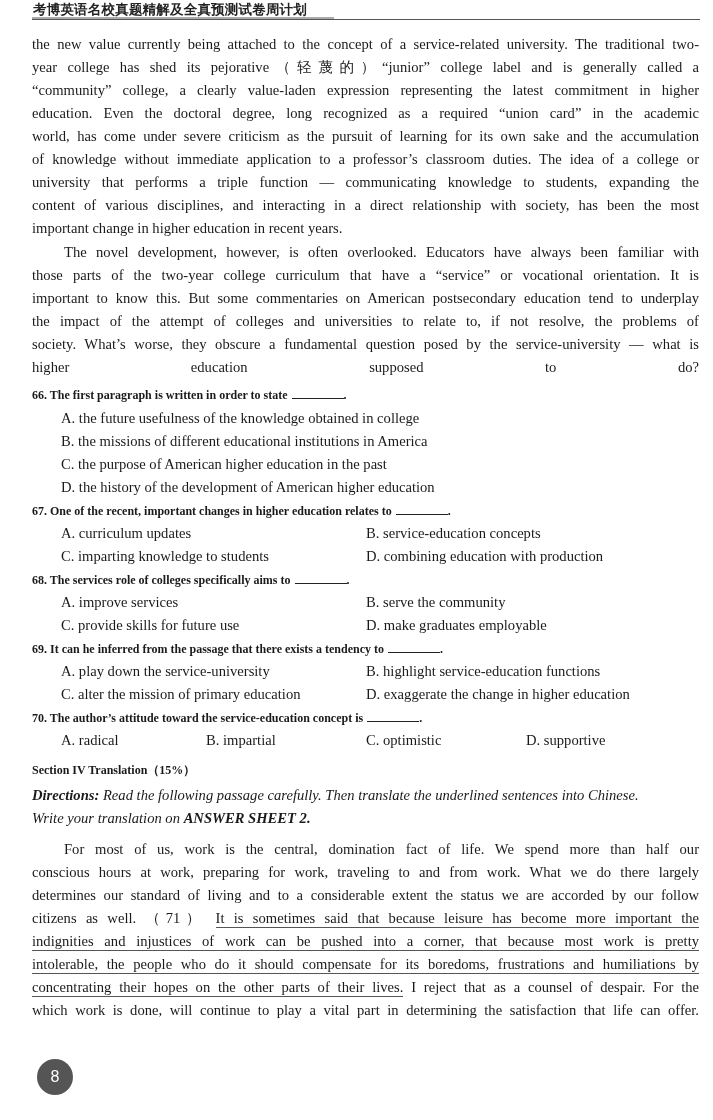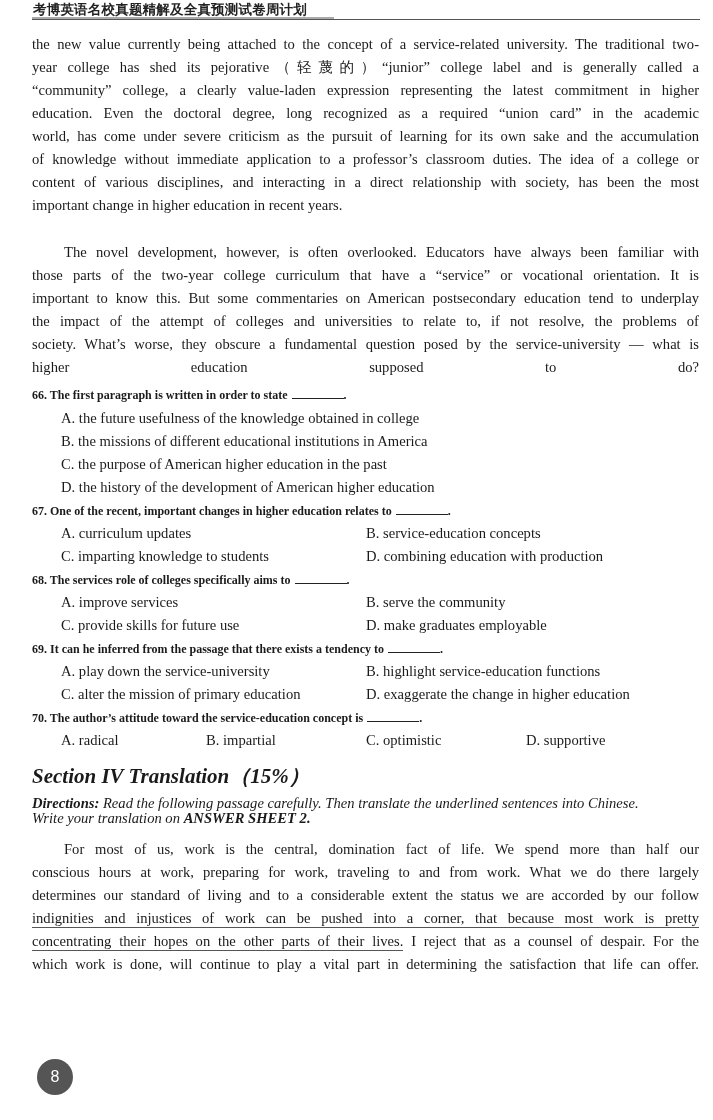--- a/index.html
+++ b/index.html
@@ -9,21 +9,21 @@
   .header-title { position:absolute; left:1px; top:1px; font-family:"DejaVu Sans", sans-serif;
          font-size:13.5px; font-weight:bold; color:#222; letter-spacing:0.2px; white-space:nowrap; }
   .header-rule { position:absolute; left:0; top:19px; width:668px; height:1px; background:#555; }
   .header-bar { position:absolute; left:0; top:17px; width:302px; height:3px; background:#aaa; }
   .p { position:absolute; left:32px; width:667px; text-align:justify; text-align-last:justify; white-space:nowrap; line-height:23px; }
   .line { display:block; height:23px; overflow:visible; }
   .nojust { text-align-last:left; }
   .q { position:absolute; left:32px; font-weight:bold; white-space:nowrap; font-size:12px; }
   .opt { position:absolute; white-space:nowrap; }
   .blank { display:inline-block; width:52px; border-bottom:1px solid #222; height:12px; margin-left:4px; }
-  .sec { position:absolute; left:32px; top:762px; font-weight:bold; font-size:21px; white-space:nowrap;font-style:italic; }
+  .sec { position:absolute; left:32px; top:762px; font-weight:bold; font-size:12px; white-space:nowrap; }
   .dir { position:absolute; left:32px; font-style:italic; white-space:nowrap; }
   .ul { border-bottom:1px solid #555; padding-bottom:1px; }
   .pagenum { position:absolute; left:37px; top:1059px; width:36px; height:36px; border-radius:50%;
          background:#555; color:#fff; font-family:"Liberation Sans", sans-serif; font-size:16px;
          text-align:center; line-height:36px; }
 </style>
 </head>
 <body>
 
 <div class="header">
@@ -32,20 +32,21 @@
   <div class="header-rule"></div>
 </div>
 
 <div class="p" style="top:33px;">
   <span class="line">the new value currently being attached to the concept of a service-related university.  The traditional two-</span>
   <span class="line">year college has shed its pejorative（轻蔑的）“junior” college label and is generally called a</span>
   <span class="line">“community” college,  a clearly value-laden expression representing the latest commitment in higher</span>
   <span class="line">education.  Even the doctoral degree,  long recognized as a required “union card” in the academic</span>
   <span class="line">world,  has come under severe criticism as the pursuit of learning for its own sake and the accumulation</span>
   <span class="line">of knowledge without immediate application to a professor’s classroom duties.  The idea of a college or</span>
+  <span class="line">university that performs a triple function — communicating knowledge to students,  expanding the</span>
   <span class="line">content of various disciplines,  and interacting in a direct relationship with society,  has been the most</span>
   <span class="line nojust" style="text-align:left">important change in higher education in recent years.</span>
 </div>
 
 <div class="p" style="top:241px;">
   <span class="line" style="padding-left:32px;">The novel development,  however,  is often overlooked.  Educators have always been familiar with</span>
   <span class="line">those parts of the two-year college curriculum that have a “service” or vocational orientation.  It is</span>
   <span class="line">important to know this.  But some commentaries on American postsecondary education tend to underplay</span>
   <span class="line">the impact of the attempt of colleges and universities to relate to,  if not resolve,  the problems of</span>
   <span class="line">society.  What’s worse,  they obscure a fundamental question posed by the service-university — what is</span>
@@ -91,29 +92,31 @@
 <div class="q" style="top:709px;">
   <span>70.</span>
   <span>The author’s attitude toward the service-education concept is</span><span class="blank"></span>.
 </div>
 <div class="opt" style="left:61px; top:732px;text-align:center;">A.  radical</div>
 <div class="opt" style="left:206px; top:732px;">B.  impartial</div>
 <div class="opt" style="left:366px; top:732px;">C.  optimistic</div>
 <div class="opt" style="left:526px; top:732px;">D.  supportive</div>
 
 <div class="sec">Section IV   Translation（15%）</div>
-<div class="dir" style="top:787px;margin-top:8px;">
+<div class="dir" style="top:787px;">
   <b>Directions:</b><span> Read the following passage carefully.  Then translate the underlined sentences into Chinese.</span>
 </div>
 <div class="dir" style="top:810px;">
   <span>Write your translation on </span><b>ANSWER SHEET 2.</b>
 </div>
 
 <div class="p" style="top:838px;">
   <span class="line" style="padding-left:32px;"><span>For most of us,  work is the central,  domination fact of life.  We spend more than half our</span></span>
   <span class="line"><span>conscious hours at work,  preparing for work,  traveling to and from work.  What we do there largely</span></span>
   <span class="line"><span>determines our standard of living and to a considerable extent the status we are accorded by our follow</span></span>
+  <span class="line"><span>citizens as well. （71）</span> <span class="ul">It is sometimes said that because leisure has become more important the</span></span>
   <span class="line"><span class="ul">indignities and injustices of work can be pushed into a corner,  that because most work is pretty</span></span>
+  <span class="line"><span class="ul">intolerable,  the people who do it should compensate for its boredoms,  frustrations and humiliations by</span></span>
   <span class="line"><span class="ul">concentrating their hopes on the other parts of their lives.</span><span> I reject that as a counsel of despair.  For the</span></span>
   <span class="line"><span>which work is done,  will continue to play a vital part in determining the satisfaction that life can offer.</span></span>
 </div>
 
 <div class="pagenum">8</div>
 
 </body></html>

